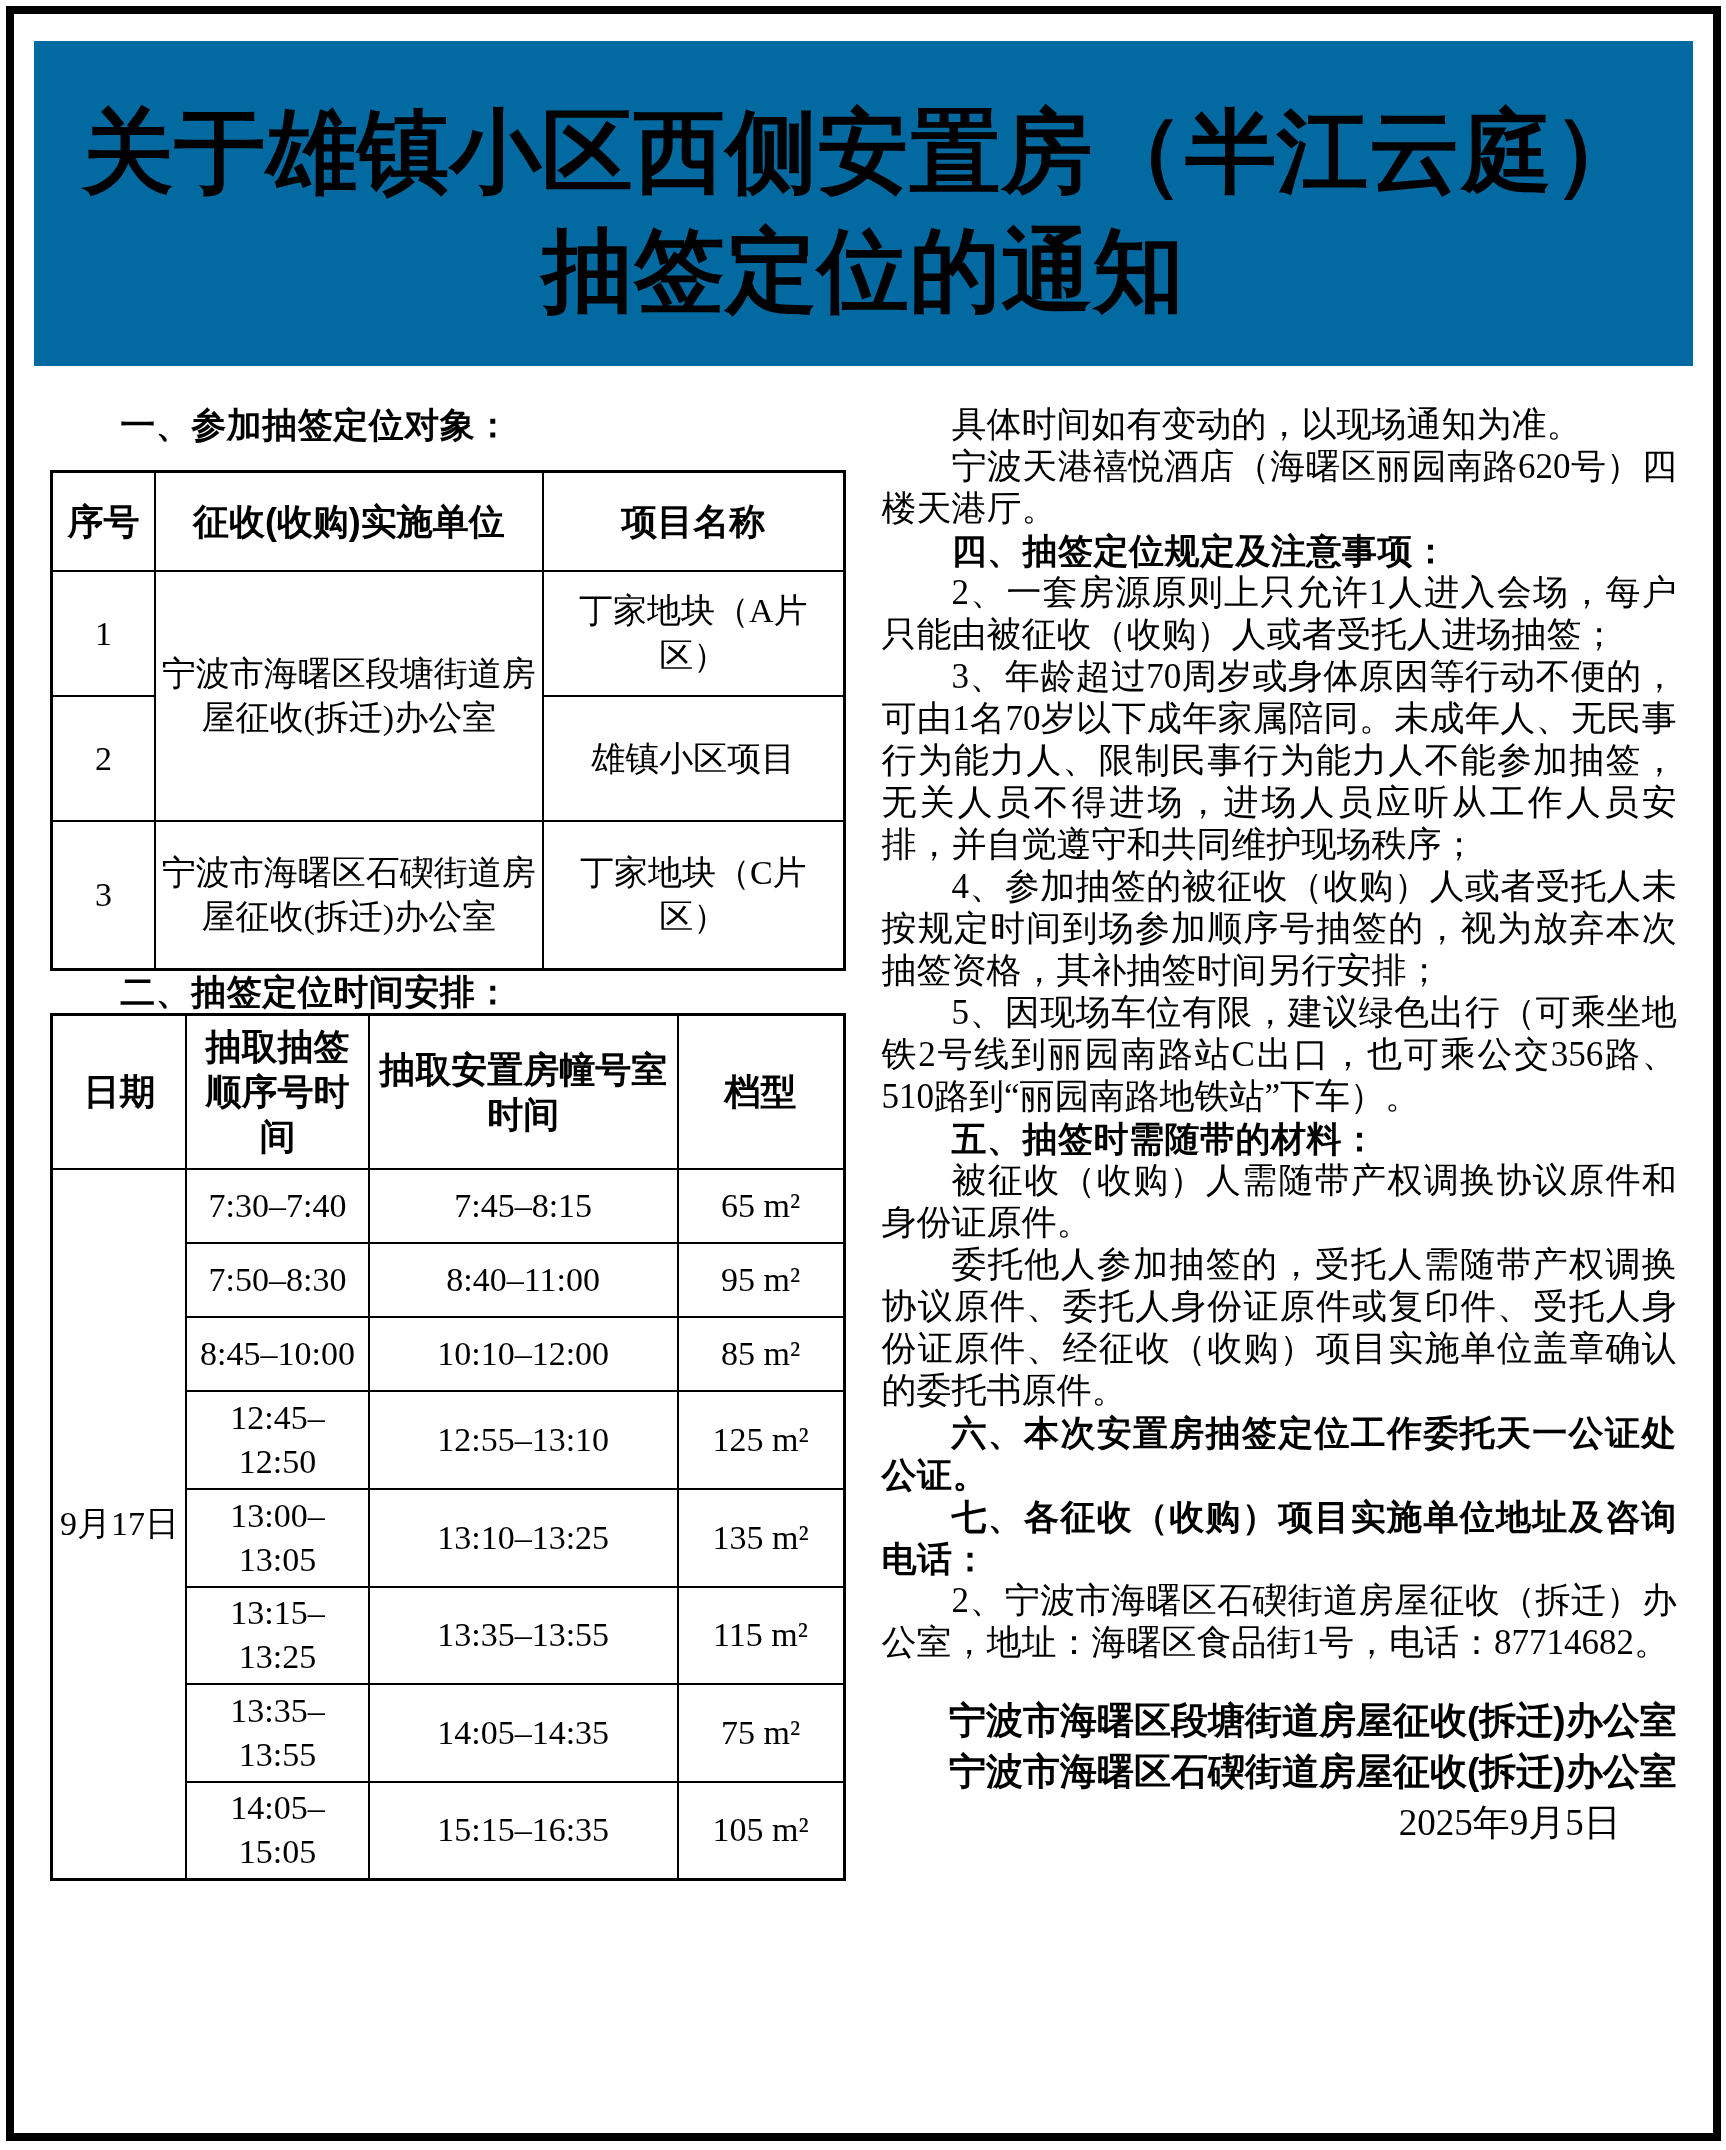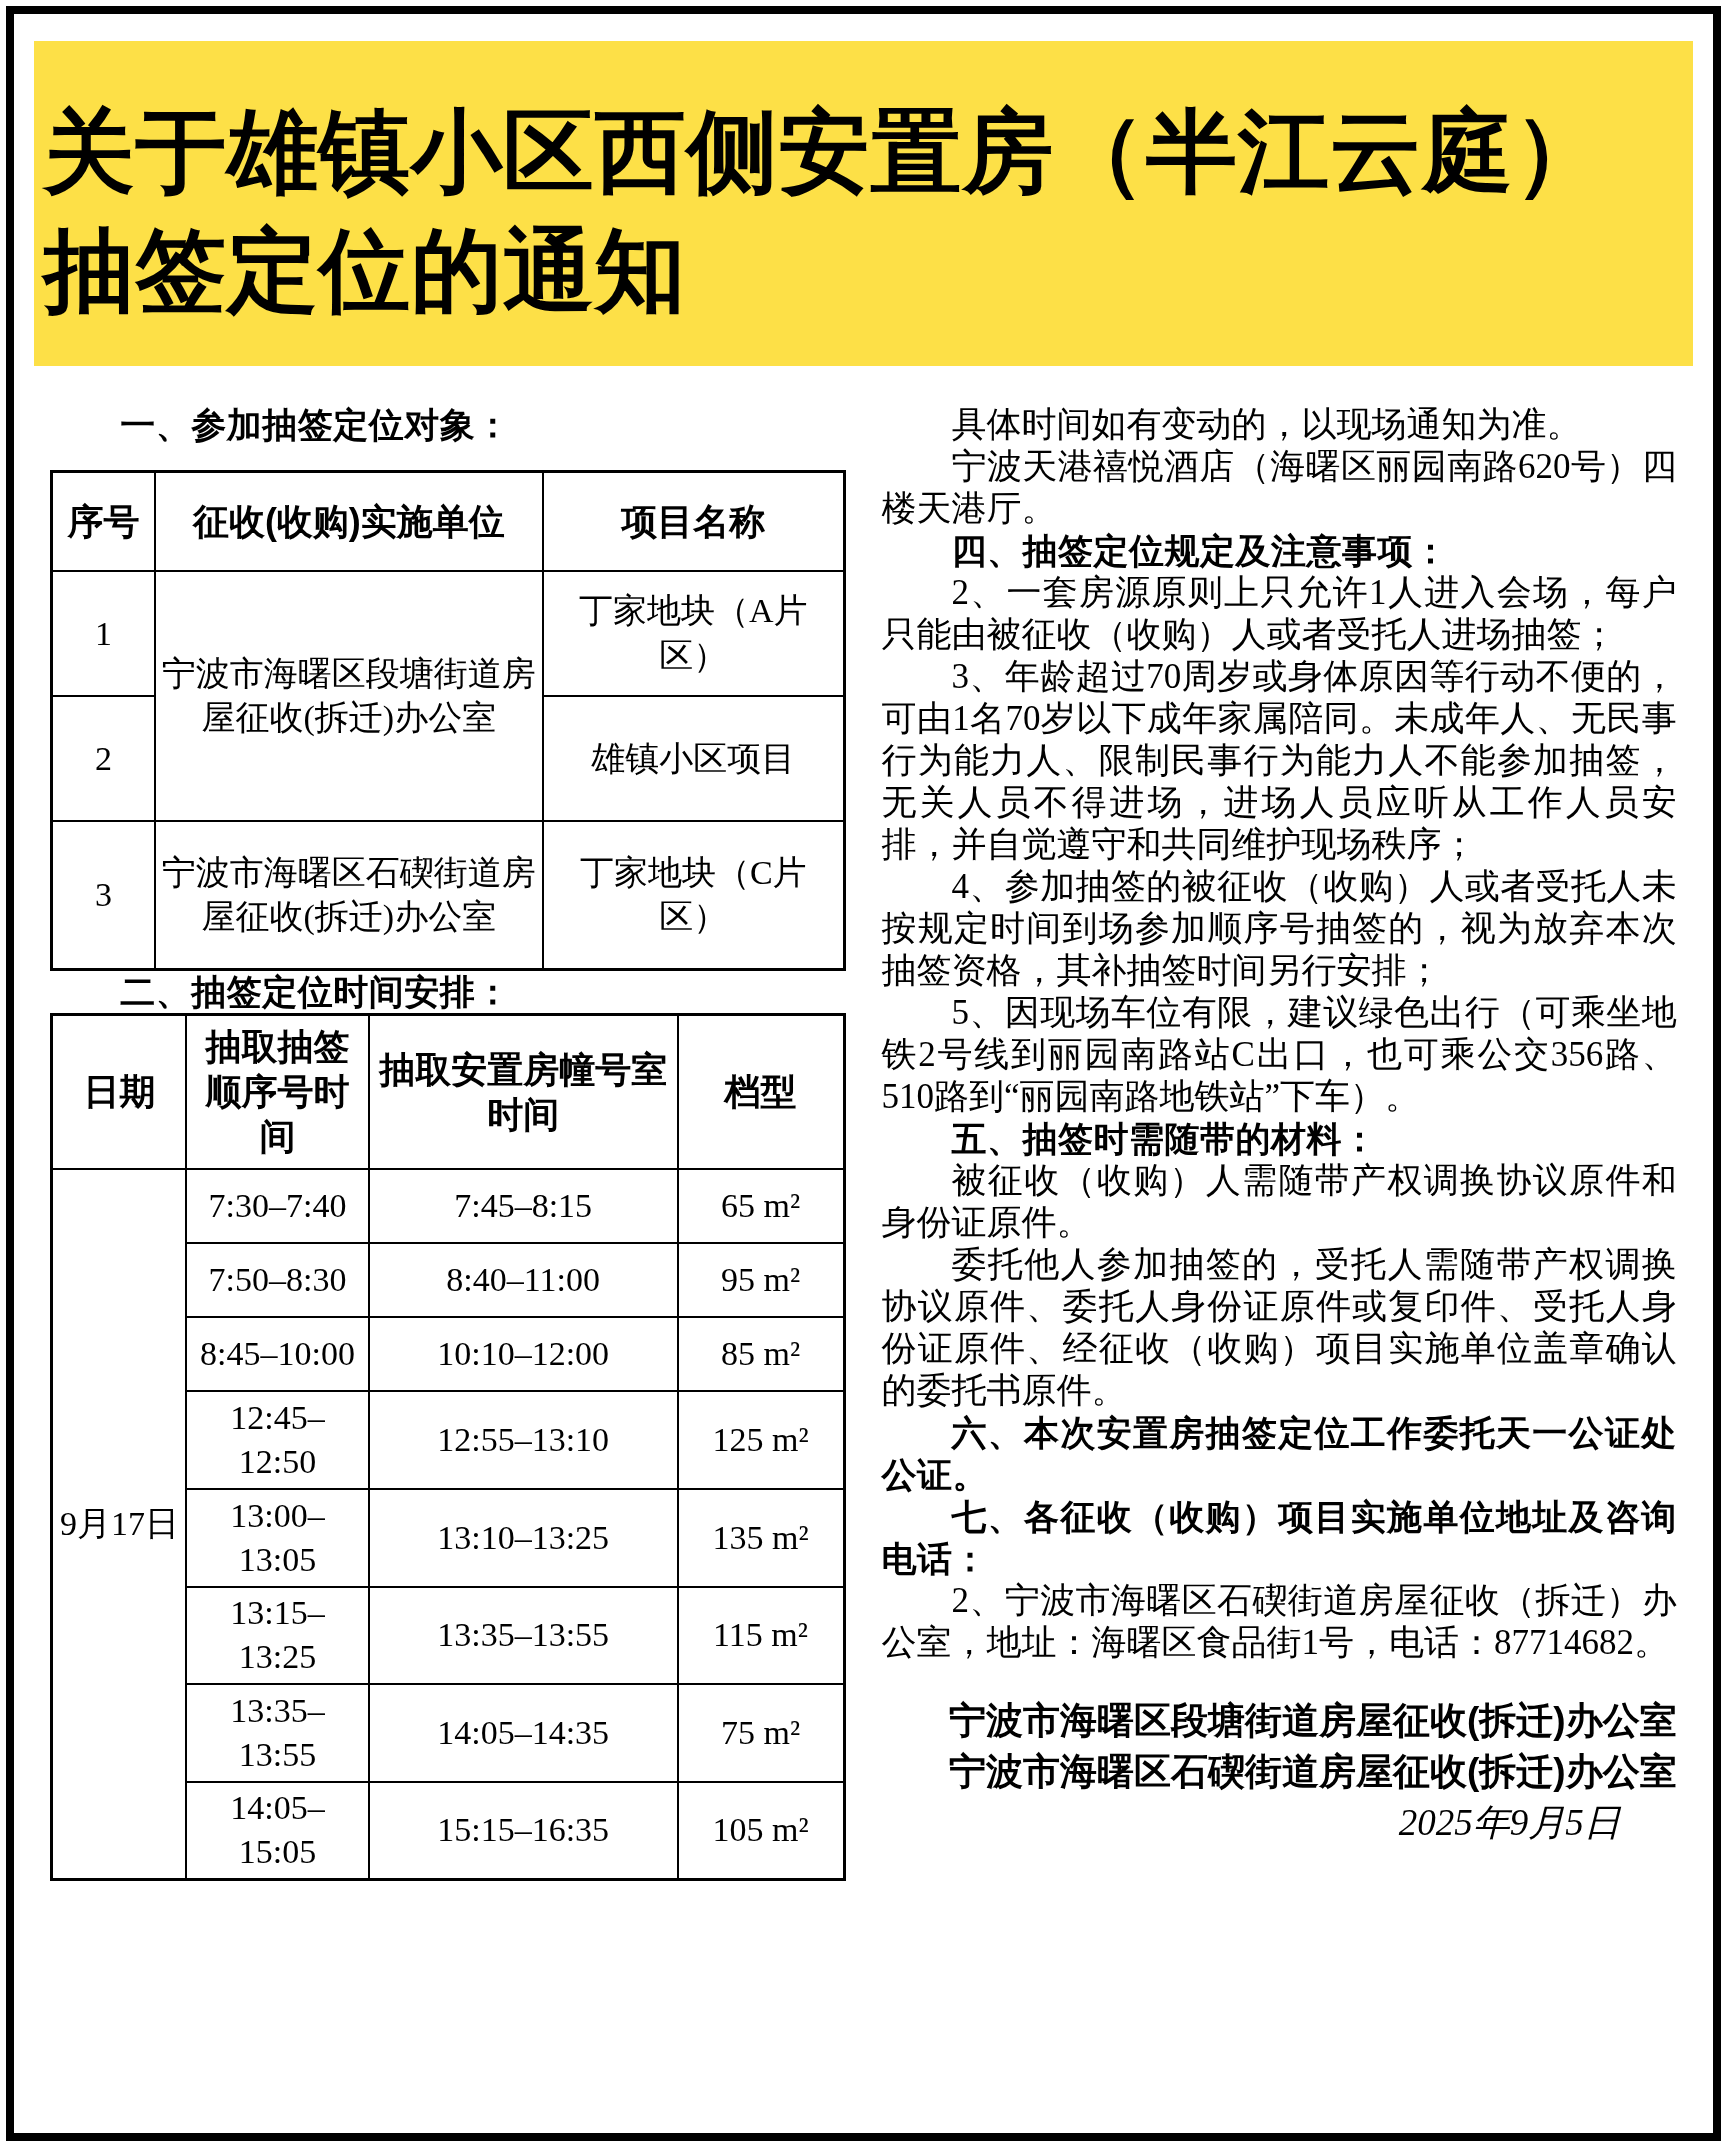--- a/index.html
+++ b/index.html
@@ -7,22 +7,22 @@
     width:1727px;height:2150px;position:relative;
     font-family:"Liberation Serif", serif;color:#000;
     -webkit-font-smoothing:antialiased;
   }
   .frame{
     position:absolute;left:6.3px;top:6.3px;right:6.3px;bottom:9px;
     border:8.1px solid #000;background:#fff;overflow:hidden;
   }
   
   .banner{
-    margin:27px 20px 0 20px;background:#fde047;
-    padding:52px 9px 36px 9px;text-align:left;
+    margin:27px 20px 0 20px;background:#0369a1;
+    padding:52px 9px 36px 9px;text-align:center;
     font-family:"Liberation Sans", sans-serif;font-weight:900;
   }
   .title-line{font-size:91px;line-height:1.30;letter-spacing:0.9px;white-space:nowrap;}
   
   .columns{
     display:flex;gap:36px;padding:0 36px;margin-top:38px;
   }
   .col{flex:1;min-width:0;font-size:35px;line-height:42px;text-align:justify;}
   .col p{margin:0;text-indent:2em;}
   .hd{
@@ -51,21 +51,21 @@
   .schedule-table .c-type{width:21%;}
   .schedule-table thead th{height:145px;}
   .schedule-table tbody td{height:65px;}
   
   .sig-block{margin-top:31px;text-align:right;}
   .sig-line{
     font-family:"Liberation Sans", sans-serif;font-weight:700;
     font-size:37px;line-height:51px;text-indent:0;
   }
   .sig-date{
-    font-size:37px;line-height:52px;padding-right:56px;text-indent:0;font-style:italic;
+    font-size:37px;line-height:52px;padding-right:56px;text-indent:0;
   }
 </style>
 </head>
 <body>
 
 <div class="frame">
 
   <div class="banner">
     <div class="title-line">关于雄镇小区西侧安置房（半江云庭）</div>
     <div class="title-line">抽签定位的通知</div>

